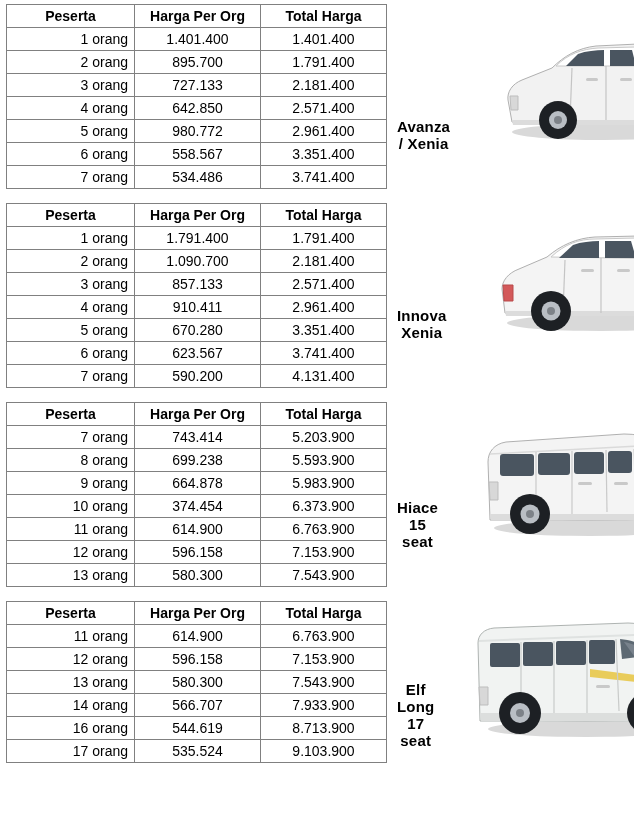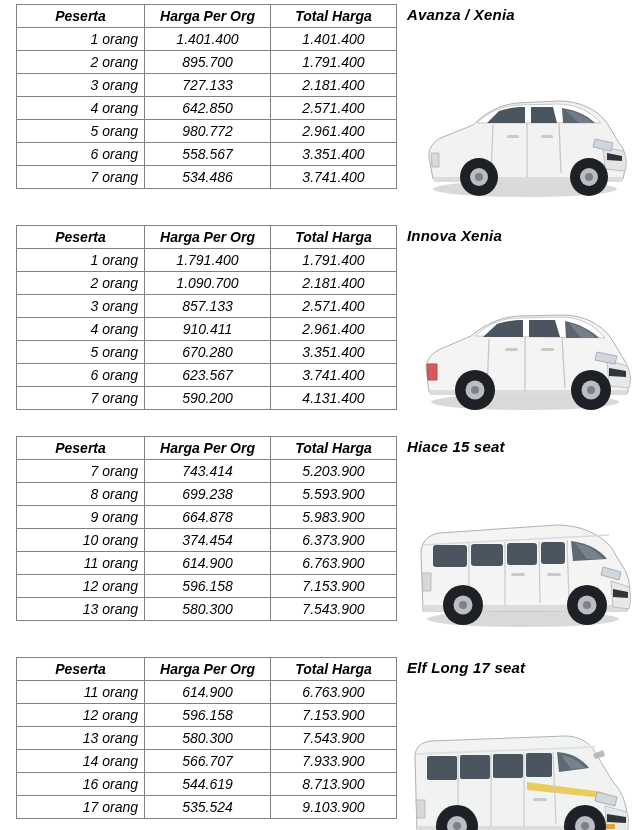--- a/index.html
+++ b/index.html
@@ -12,22 +12,21 @@
     height: 830px;
     font-family: "Liberation Sans", sans-serif;
     color: #000000;
     overflow: hidden;
   }
   .sheet {
     width: 634px;
     height: 584px;
     position: relative;
     box-sizing: border-box;
-    padding: 4px 16px;
-    font-style: italic;
+    padding: 4px 6px;
   }
   .block {
     display: flex;
     flex-direction: row;
     align-items: flex-start;
     margin-bottom: 14px;
   }
   table.price-table {
     border-collapse: collapse;
     table-layout: fixed;
@@ -51,22 +50,22 @@
   col.c-harga   { width: 126px; }
   col.c-total   { width: 126px; }
 
   td.cell-peserta { text-align: right; }
   td.cell-num { text-align: center; padding-right: 10px; }
 
   .vehicle {
     width: 236px;
     margin-left: 10px;
     display: flex;
-    flex-direction: column;
-    align-items: flex-start;
+    flex-direction: row;
+    align-items: flex-end;
     gap: 36px;
   }
   .vehicle-title {
     font-size: 15px;
     font-weight: bold;
     text-align: center;
     margin-top: 2px;
     margin-bottom: 2px;
     letter-spacing: 0.2px;
   }

